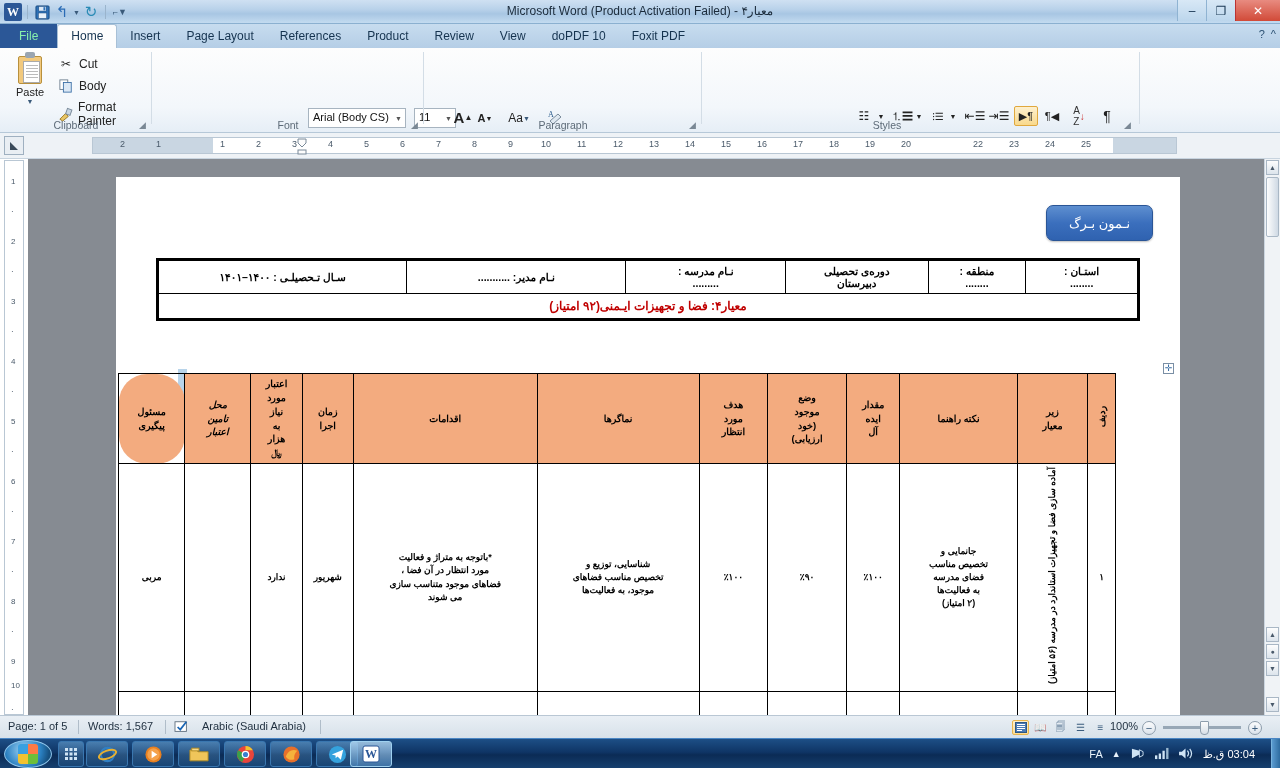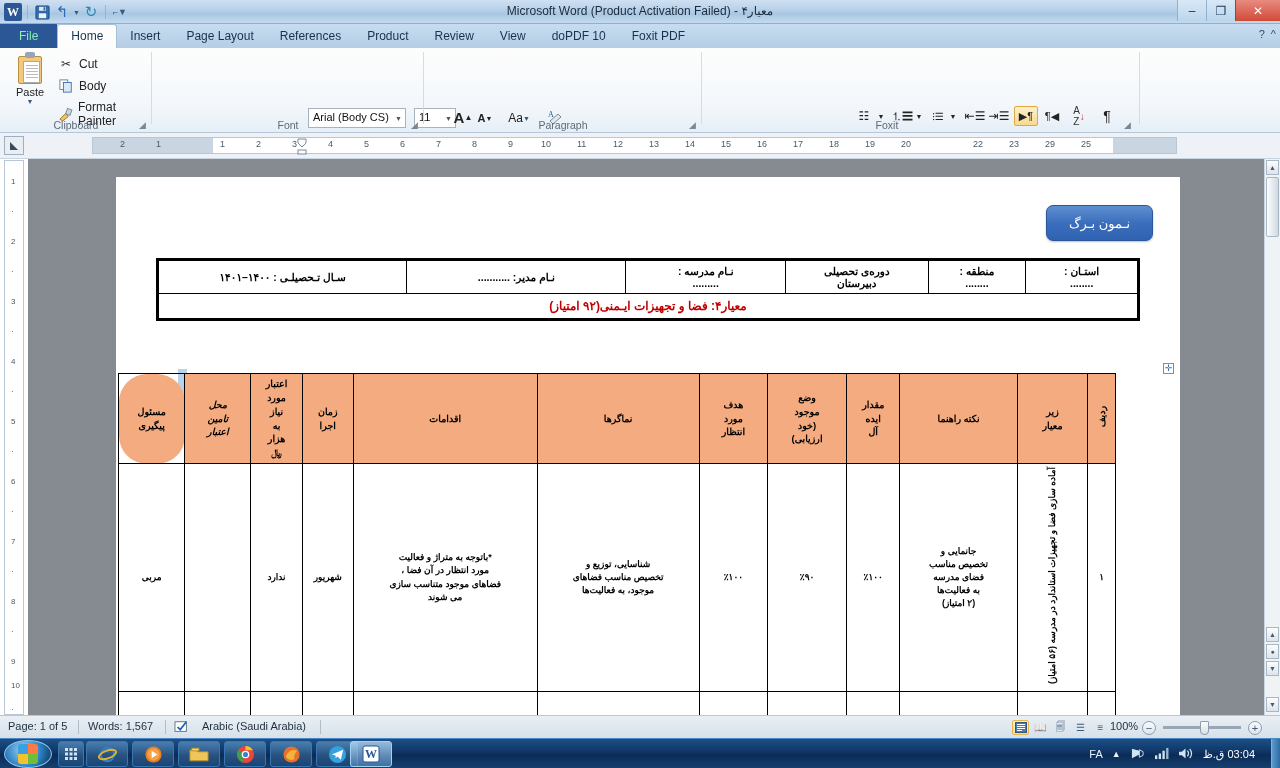--- a/index.html
+++ b/index.html
@@ -338,21 +338,21 @@
           </svg>
       </div>
       <div class="fbtn" style="left:640px;top:90px;width:10px;height:16px;font-size:7px;">▼</div>
       <div class="grp-label">Paragraph</div>
       <div class="dlg">◢</div>
       <div class="grp-div" style="right:0;"></div>
     </div>
 
     <div class="grp" style="left:702px; width:438px;">
 
-      <div class="grp-label" style="width:370px;left:0;">Foxit</div>
+      <div class="grp-label" style="width:370px;left:0;">Styles</div>
       <div class="dlg" style="right:6px;">◢</div>
       <div class="grp-div" style="right:0;"></div>
     </div>
 
   </div>
 
   <div class="rulerbar">
     <div class="tabsel">
       <svg width="10" height="10" viewBox="0 0 10 10">
           <path d="M1 1 L1 9 L9 9 Z" fill="#3a4a5a"></path>
@@ -379,21 +379,21 @@
       <span class="rnum" style="left:592px;">14</span>
       <span class="rnum" style="left:628px;">15</span>
       <span class="rnum" style="left:664px;">16</span>
       <span class="rnum" style="left:700px;">17</span>
       <span class="rnum" style="left:736px;">18</span>
       <span class="rnum" style="left:772px;">19</span>
       <span class="rnum" style="left:808px;">20</span>
       <span class="rnum" style="left:844px;margin-top:32px;">21</span>
       <span class="rnum" style="left:880px;">22</span>
       <span class="rnum" style="left:916px;">23</span>
-      <span class="rnum" style="left:952px;">29</span>
+      <span class="rnum" style="left:952px;">24</span>
       <span class="rnum" style="left:988px;">25</span>
       <div class="indent-marker">
         <svg width="12" height="17" viewBox="0 0 12 17">
             <path d="M2 1 L10 1 L10 5 L6 9 L2 5 Z" fill="#fdfdfd" stroke="#7a8a99"></path>
             <rect x="2" y="12" width="8" height="4" fill="#fdfdfd" stroke="#7a8a99"></rect>
           </svg>
       </div>
     </div>
   </div>
   <div class="vruler">

